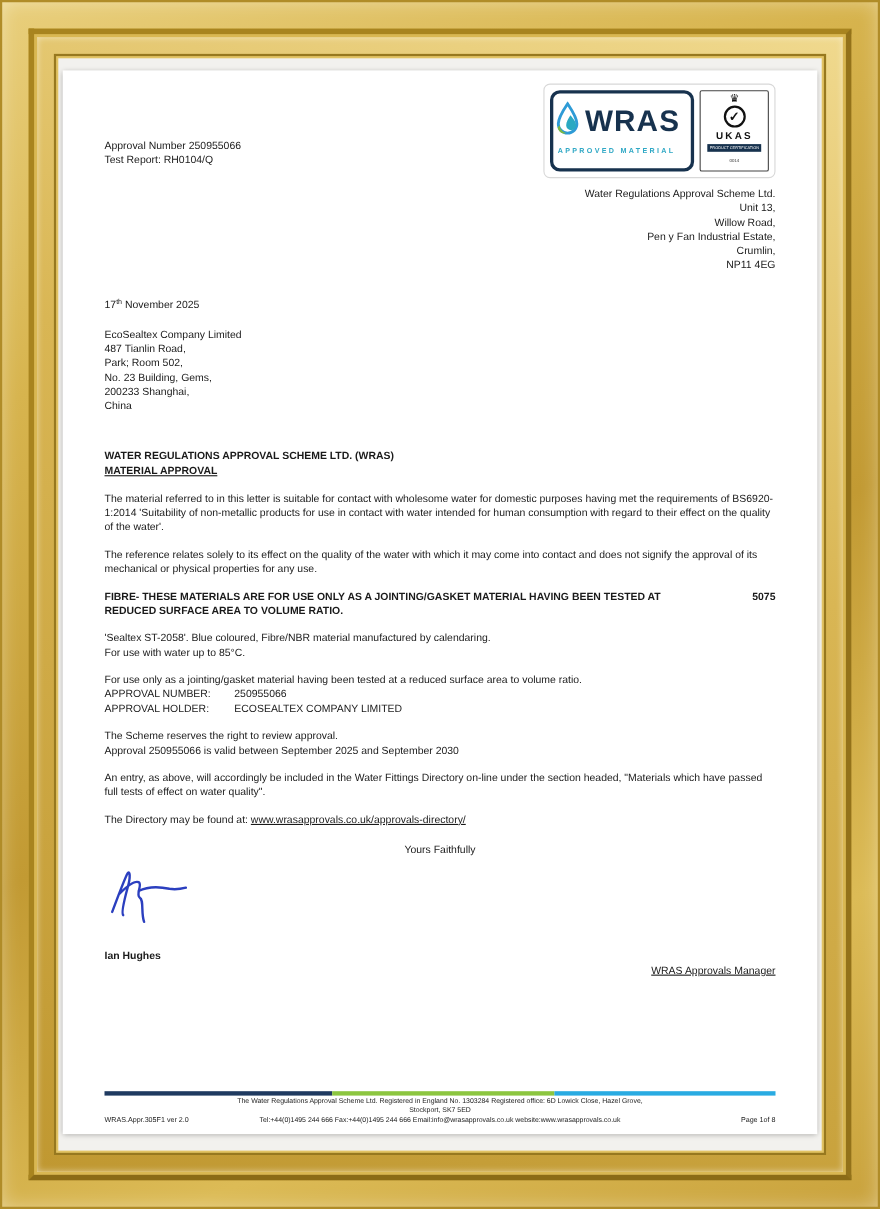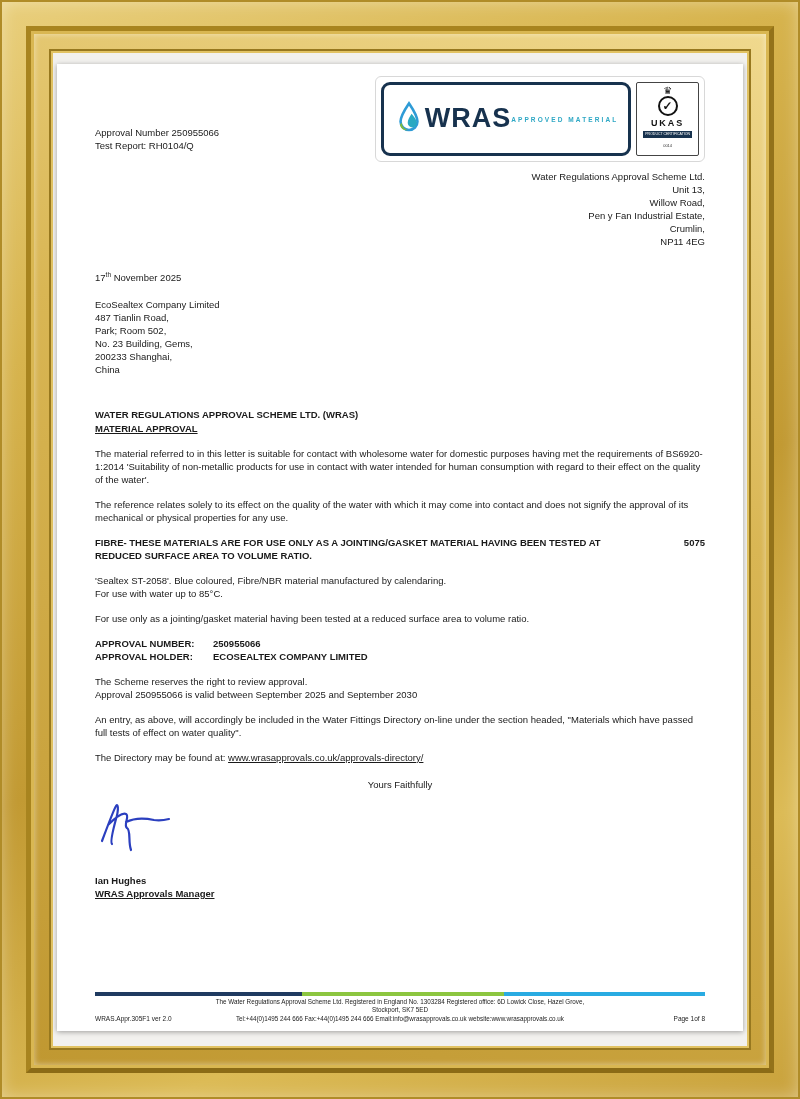--- a/index.html
+++ b/index.html
@@ -14,21 +14,21 @@
   .mat{width:100%;height:100%;background:#f2f1ee;padding:11px 4px 15px 4px;}
 
   
   .paper{width:100%;height:100%;background:#ffffff;box-shadow:0 1px 5px rgba(0,0,0,.35);padding:12px 38px 8px 38px;display:flex;flex-direction:column;font-size:9.5px;line-height:13px;color:#1a1a1a;}
 
   .hdr-row{display:flex;justify-content:space-between;align-items:flex-end;}
   .ref-block{padding-bottom:10px;}
 
   
   .logo-card{display:flex;align-items:stretch;gap:5px;background:#fff;border:1px solid #d8d8d8;border-radius:6px;padding:5px;}
-  .wras-box{border:3px solid #17324e;border-radius:9px;display:flex;justify-content:center;align-items:center;padding:4px 10px 5px 12px;}
+  .wras-box{border:3px solid #17324e;border-radius:9px;display:flex;flex-direction:column;justify-content:center;align-items:center;padding:4px 10px 5px 0;}
   .wras-line{display:flex;align-items:center;gap:3px;}
   .wras-word{font-size:27px;font-weight:bold;color:#17324e;letter-spacing:1px;line-height:1;}
   .wras-tag{font-size:6.5px;font-weight:bold;color:#2fa8c5;letter-spacing:2.1px;margin-top:3px;}
   .ukas-box{border:1px solid #444;border-radius:2px;display:flex;flex-direction:column;align-items:center;justify-content:center;padding:3px 6px;min-width:50px;}
   .ukas-crown{font-size:10px;line-height:9px;color:#111;}
   .ukas-circle{width:20px;height:20px;border:2.5px solid #111;border-radius:50%;display:flex;align-items:center;justify-content:center;font-size:12px;font-weight:bold;color:#111;margin:1px 0;}
   .ukas-name{font-size:9px;font-weight:bold;letter-spacing:2px;color:#111;}
   .ukas-sub{background:#17324e;color:#fff;font-size:3.5px;line-height:4.5px;padding:1px 2px;margin-top:1px;text-align:center;}
   .ukas-num{font-size:4px;color:#333;margin-top:1px;}
 
@@ -38,29 +38,29 @@
   .recipient{margin-top:14px;}
 
   .title-block{font-weight:bold;margin-top:32px;}
   .title-l2{display:inline-block;text-decoration:underline;margin-top:1px;}
 
   .para{margin-top:12px;}
   .bold{font-weight:bold;}
   .fibre{position:relative;padding-right:58px;}
   .fibre-num{position:absolute;right:0;top:0;font-weight:bold;text-align:right;}
   .tight{margin-top:0;}
-  .appr-table{margin-top:12px;font-weight:bold;}
+  .appr-table{font-weight:normal;}
   .appr-row{display:flex;}
   .appr-label{width:118px;}
   .link{color:#1a1a1a;}
 
   .sig-salutation{margin-top:14px;text-align:center;}
   .sig-img{margin:6px 0 2px -2px;}
   .sig-name{font-weight:bold;margin-top:14px;}
-  .sig-role{font-weight:bold;text-decoration:underline;}
+  .sig-role{font-weight:normal;text-decoration:underline;text-align:right;}
 
   
   .footer{margin-top:auto;}
   .footer-bar{display:flex;height:4px;width:100%;}
   .footer-bar .seg{height:100%;}
   .seg-navy{width:34%;}
   .seg-green{width:33%;}
   .seg-blue{width:33%;}
   .footer-info{display:flex;align-items:flex-end;margin-top:2px;}
   .footer-side{font-size:6.5px;color:#222;width:110px;line-height:8px;}

